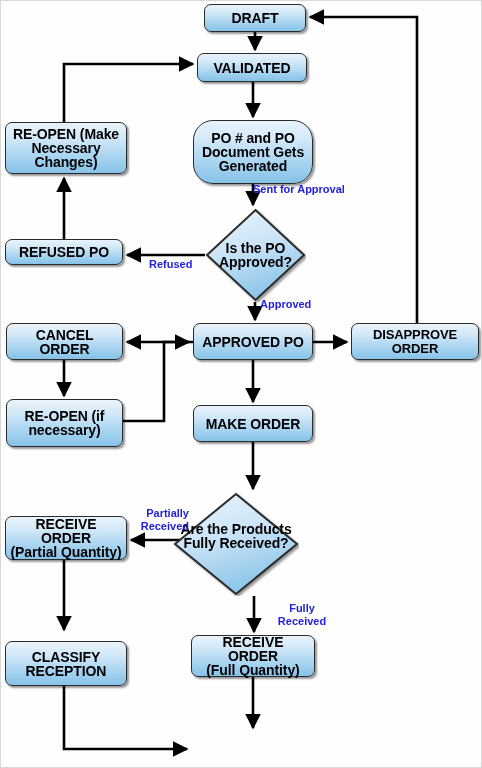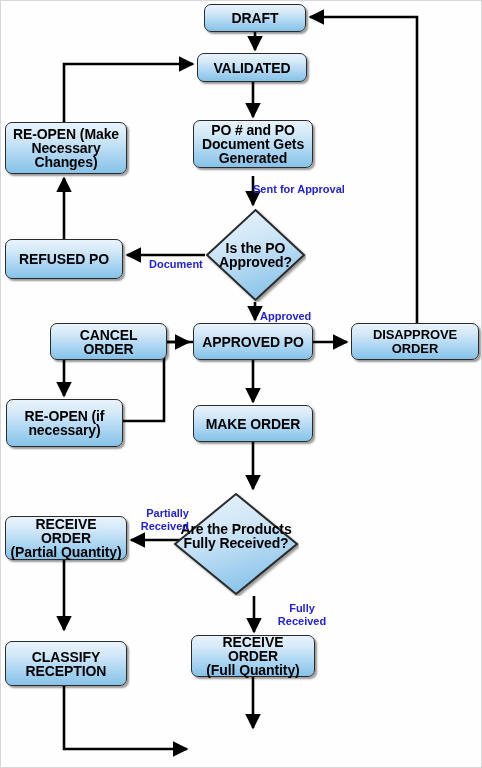--- a/index.html
+++ b/index.html
@@ -144,39 +144,39 @@
 
   <div class="node box" style="left:196px; top:52px; width:110px; height:29px;">
     <span>VALIDATED</span>
   </div>
 
   <div class="node box" style="left:4px; top:121px; width:122px; height:52px; white-space:pre-line;">
     <span style="white-space:pre-line;">RE-OPEN (Make
 Necessary Changes)</span>
   </div>
 
-  <div class="node box" style="left:192px; top:119px; width:120px; height:48px;">
+  <div class="node box" style="left:192px; top:119px; width:120px; height:64px;border-radius:20px;">
     <span style="white-space:pre-line;">PO # and PO
 Document Gets
 Generated</span>
   </div>
 
   <div class="node diamond" style="left:204px; top:207px; width:101px; height:94px;">
     <svg class="dshape" viewBox="0 0 101 94" preserveAspectRatio="none">
       <polygon points="50.5,2 99,47 50.5,92 2,47" fill="url(#dgrad)" stroke="#2b2b2b" stroke-width="2" filter="url(#dshadow)"></polygon>
     </svg>
     <span class="dlabel" style="white-space:pre-line;">Is the PO
 Approved?</span>
   </div>
 
-  <div class="node box" style="left:4px; top:238px; width:118px; height:40px;">
+  <div class="node box" style="left:4px; top:238px; width:118px; height:26px;">
     <span>REFUSED PO</span>
   </div>
 
-  <div class="node box" style="left:5px; top:322px; width:117px; height:37px;margin-left:44px;">
+  <div class="node box" style="left:5px; top:322px; width:117px; height:37px;">
     <span>CANCEL ORDER</span>
   </div>
 
   <div class="node box" style="left:192px; top:322px; width:120px; height:37px;">
     <span>APPROVED PO</span>
   </div>
 
   <div class="node box" style="left:350px; top:322px; width:128px; height:37px; font-size:13px;">
     <span>DISAPPROVE ORDER</span>
   </div>
@@ -209,23 +209,23 @@
   </div>
 
   <div class="node box" style="left:190px; top:634px; width:124px; height:42px;">
     <span style="white-space:pre-line;">RECEIVE ORDER
 (Full Quantity)</span>
   </div>
 
 
   <div class="edge-label ta-left" style="left:252px; top:182px;">Sent for Approval</div>
 
-  <div class="edge-label ta-left" style="left:148px; top:257px;">Document</div>
-
-  <div class="edge-label ta-left" style="left:259px; top:297px;margin-top:12px;">Approved</div>
+  <div class="edge-label ta-left" style="left:148px; top:257px;">Refused</div>
+
+  <div class="edge-label ta-left" style="left:259px; top:297px;">Approved</div>
 
   <div class="edge-label ta-right" style="left:128px; top:506px; width:60px;">Partially
 Received</div>
 
   <div class="edge-label ta-left" style="left:266px; top:601px; width:70px;">Fully
 Received</div>
 
 </div>
 
 </body></html>

